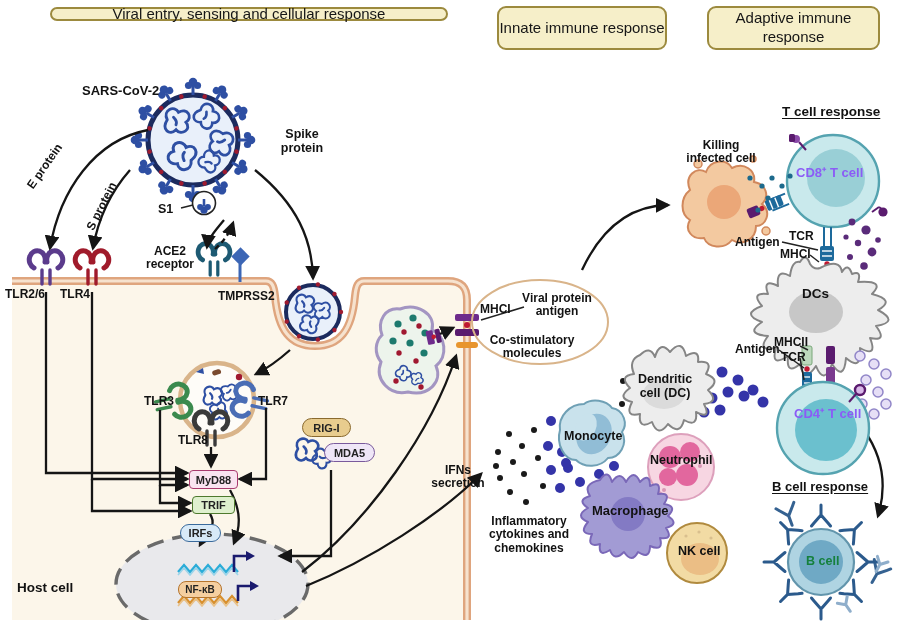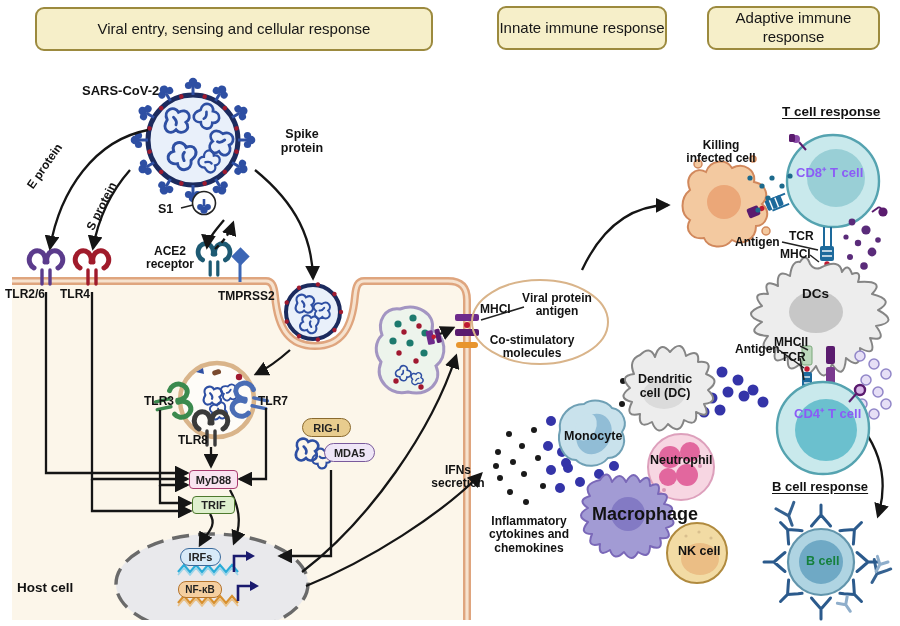--- a/index.html
+++ b/index.html
@@ -419,21 +419,21 @@
             <use href="#ab" transform="translate(878,572) rotate(30)" style="stroke:#8FAECB"></use>
           </g>
     </g>
     <g style="color:#8FAECB">
       <path d="M878,572 l0,-8 M878,564 l-6,-6 M878,564 l6,-6" stroke="#8FAECB" stroke-width="3" fill="none" stroke-linecap="round" transform="rotate(28 878 568)"></path>
       <path d="M848,612 l0,-8 M848,604 l-6,-6 M848,604 l6,-6" stroke="#8FAECB" stroke-width="3" fill="none" stroke-linecap="round" transform="rotate(-35 848 608)"></path>
     </g>
   </g>
 </svg>
 
-<div class="hdr" style="left:35px;top:7px;width:398px;height:44px">
+<div class="hdr" style="left:50px;top:7px;width:398px;height:14px">
   <span>Viral entry, sensing and cellular response</span>
 </div>
 <div class="hdr" style="left:707px;top:6px;width:173px;height:44px">
   <span>Adaptive immune response</span>
 </div>
 <div class="hdr" style="left:497px;top:6px;width:170px;height:44px">
   <span>Innate immune response</span>
 </div>
 
 <div class="lbl b" style="left:82px;top:84px;font-size:13px">SARS-CoV-2</div>
@@ -446,34 +446,34 @@
 <div class="lbl b" style="left:5px;top:288px">TLR2/6</div>
 <div class="lbl b" style="left:60px;top:288px">TLR4</div>
 <div class="lbl b" style="left:144px;top:395px">TLR3</div>
 <div class="lbl b" style="left:258px;top:395px">TLR7</div>
 <div class="lbl b" style="left:178px;top:434px">TLR8</div>
 
 <div class="pill" style="left:189px;top:470px;width:49px;height:19px;background:#F9E4F0;border-color:#A83A6E">MyD88</div>
 <div class="pill" style="left:192px;top:496px;width:43px;height:18px;background:#DFF0CE;border-color:#4E7A2E">TRIF</div>
 <div class="pill" style="left:302px;top:418px;width:49px;height:19px;background:#E8CC8E;border-color:#8A6A2E;border-radius:10px">RIG-I</div>
 <div class="pill" style="left:324px;top:443px;width:51px;height:19px;background:#EFE6F7;border-color:#7A5A9C;border-radius:10px">MDA5</div>
-<div class="pill" style="left:180px;top:548px;width:41px;height:18px;background:#D8EAF8;border-color:#3A6A9C;border-radius:9px">IRFs</div>
+<div class="pill" style="left:180px;top:524px;width:41px;height:18px;background:#D8EAF8;border-color:#3A6A9C;border-radius:9px">IRFs</div>
 <div class="pill" style="left:178px;top:581px;width:44px;height:17px;background:#F5CFA0;border-color:#B5752E;font-size:10px;border-radius:8px">NF-κB</div>
 <div class="lbl" style="left:17px;top:580px;font-size:13.5px">Host cell</div>
 
 <div class="lbl b" style="left:480px;top:303px">MHCI</div>
 <div class="lbl b c" style="left:518px;top:292px;width:78px">Viral protein antigen</div>
 <div class="lbl c" style="left:487px;top:334px;width:90px">Co-stimulatory molecules</div>
 <div class="lbl b c" style="left:428px;top:464px;width:60px">IFNs secretion</div>
 <div class="lbl c" style="left:486px;top:515px;width:86px">Inflammatory cytokines and chemokines</div>
 
 <div class="lbl b c" style="left:632px;top:372px;width:66px;font-size:12.5px">Dendritic cell (DC)</div>
 <div class="lbl b" style="left:564px;top:429px;font-size:12.5px">Monocyte</div>
 <div class="lbl b" style="left:650px;top:453px;font-size:12.5px">Neutrophil</div>
-<div class="lbl b" style="left:592px;top:504px;font-size:18px">Macrophage</div>
+<div class="lbl b" style="left:592px;top:504px;font-size:13px">Macrophage</div>
 <div class="lbl b" style="left:678px;top:544px;font-size:12.5px">NK cell</div>
 
 <div class="lbl b u big" style="left:782px;top:104px">T cell response</div>
 <div class="lbl c" style="left:684px;top:139px;width:74px">Killing infected cell</div>
 <div class="lbl b teal" style="left:796px;top:166px;font-size:13px">CD8⁺ T cell</div>
 <div class="lbl" style="left:789px;top:230px">TCR</div>
 <div class="lbl" style="left:735px;top:236px">Antigen</div>
 <div class="lbl" style="left:780px;top:248px">MHCI</div>
 <div class="lbl b big" style="left:802px;top:286px">DCs</div>
 <div class="lbl" style="left:774px;top:336px">MHCII</div>

